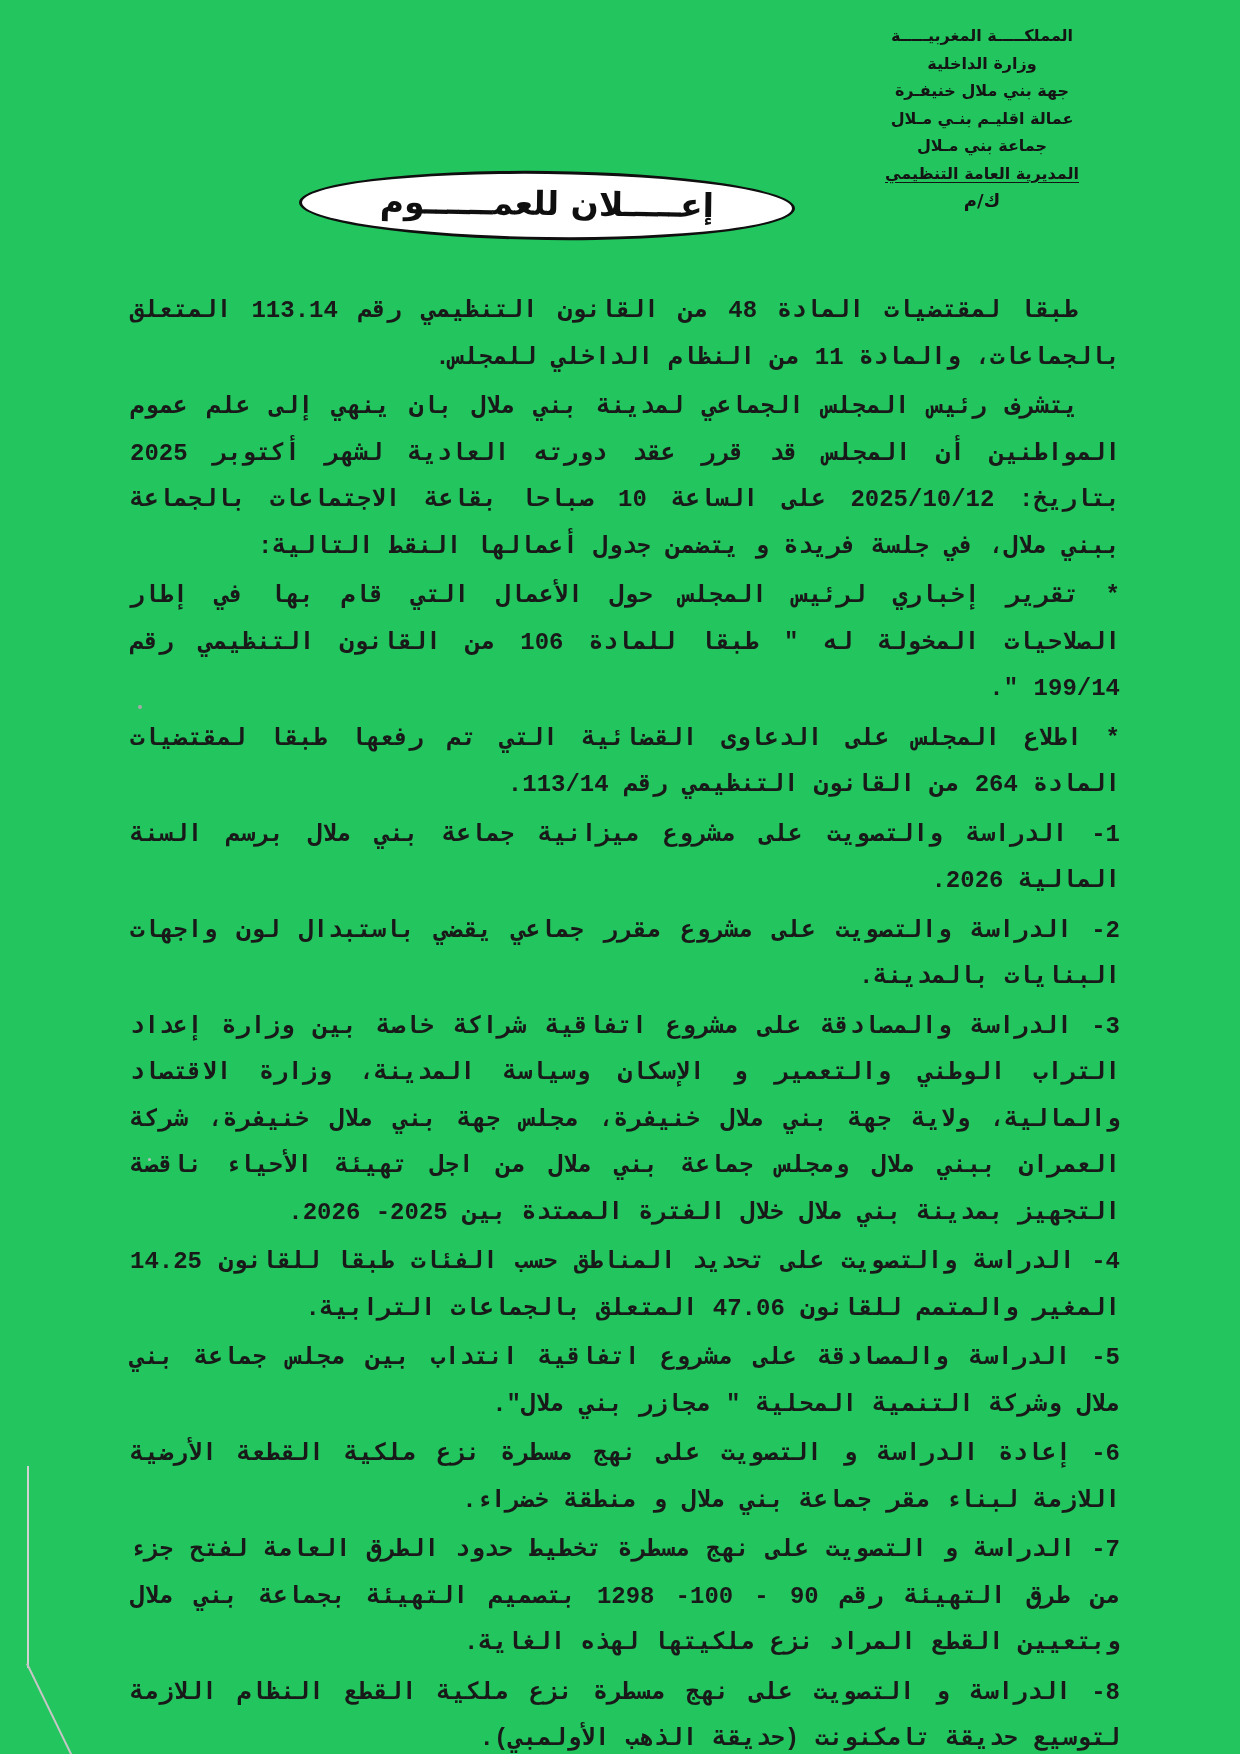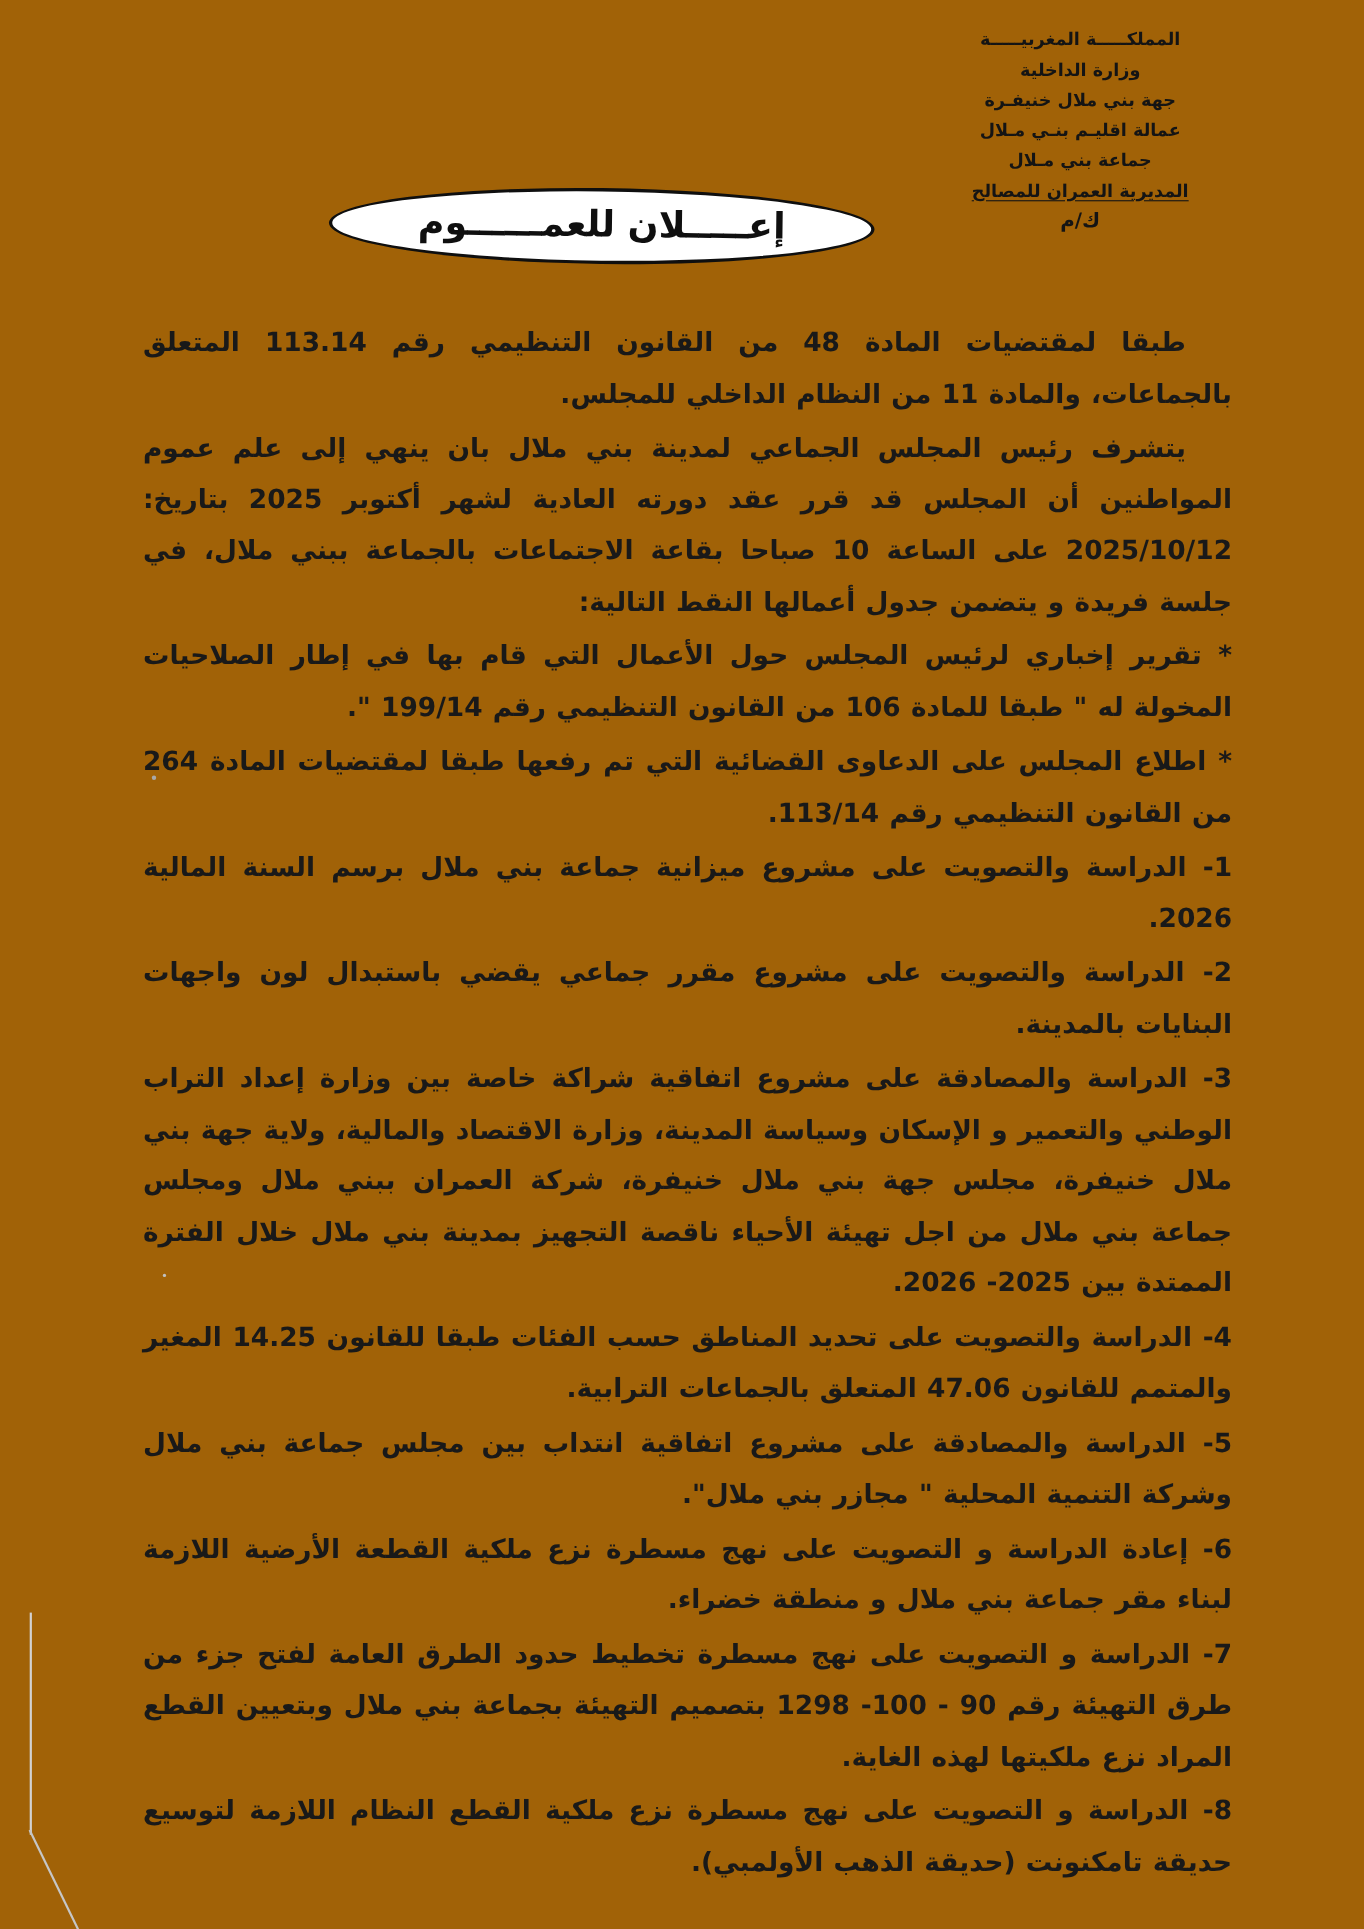--- a/index.html
+++ b/index.html
@@ -4,21 +4,21 @@
 <style>
   * { margin:0; padding:0; box-sizing:border-box; }
   html,body { width:1240px; height:1754px; }
   body {
     background:#ffffff;
     font-family:"DejaVu Sans", sans-serif;
     color:#1b1b1b;
     position:relative;
     overflow:hidden;
   }
-  .page { position:absolute; inset:0; background:#a16207; }
+  .page { position:absolute; inset:0; background:#22c55e; }
 
   
   .letterhead {
     position:absolute; top:22px; right:134px; width:248px;
     direction:rtl; text-align:center;
     font-weight:700; font-size:16px; line-height:27.5px;
     color:#141414;
   }
   .letterhead .lh-line { white-space:nowrap; }
   .letterhead .lh-underline { text-decoration:underline; text-underline-offset:3px; }
@@ -39,21 +39,21 @@
 
   
   .doc-body {
     position:absolute; top:288px; right:120px; width:990px;
     direction:rtl; unicode-bidi:plaintext;
     text-align:justify;
     font-size:24px; font-weight:700; line-height:46.5px;
     color:#191919;
     word-spacing:1px;
   }
-  .doc-body p { margin:0 0 3px 0; direction:rtl; }
+  .doc-body p { margin:0 0 3px 0; direction:rtl;font-family:Liberation Mono, monospace; }
   .doc-body p.indent { text-indent:42px; }
   .num { letter-spacing:0.5px; }
 
   
   .artifact-vline {
     position:absolute; left:27px; top:1466px; width:2px; height:202px;
     background:#d2d2d2;
   }
   .artifact-diag {
     position:absolute; left:26px; top:1664px; width:2px; height:112px;
@@ -67,21 +67,21 @@
 <body>
 
 <div class="page">
 
   <div class="letterhead">
     <div class="lh-line">المملكـــــة المغربيـــــة</div>
     <div class="lh-line">وزارة الداخلية</div>
     <div class="lh-line">جهة بني ملال خنيفـرة</div>
     <div class="lh-line">عمالة اقليـم بنـي مـلال</div>
     <div class="lh-line">جماعة بني مـلال</div>
-    <div class="lh-line lh-underline">المديرية العمران للمصالح</div>
+    <div class="lh-line lh-underline">المديرية العامة التنظيمي</div>
     <div class="lh-line lh-code">ك/م</div>
   </div>
 
   <div class="title-oval">
     <span class="title-text">إعـــــلان للعمــــــوم</span>
   </div>
 
   <div class="doc-body">
     <p class="indent">طبقا لمقتضيات المادة 48 من القانون التنظيمي رقم 113.14 المتعلق بالجماعات، والمادة 11 من النظام الداخلي للمجلس.</p>
     <p class="indent">يتشرف رئيس المجلس الجماعي لمدينة بني ملال بان ينهي إلى علم عموم المواطنين أن المجلس قد قرر عقد دورته العادية لشهر أكتوبر 2025 بتاريخ: 2025/10/12 على الساعة 10 صباحا بقاعة الاجتماعات بالجماعة ببني ملال، في جلسة فريدة و يتضمن جدول أعمالها النقط التالية:</p>

